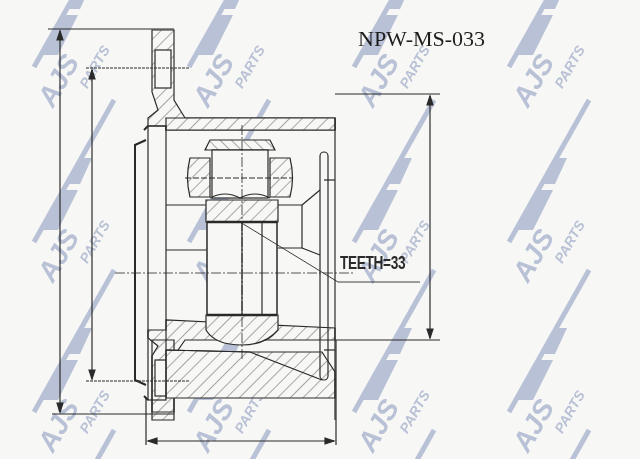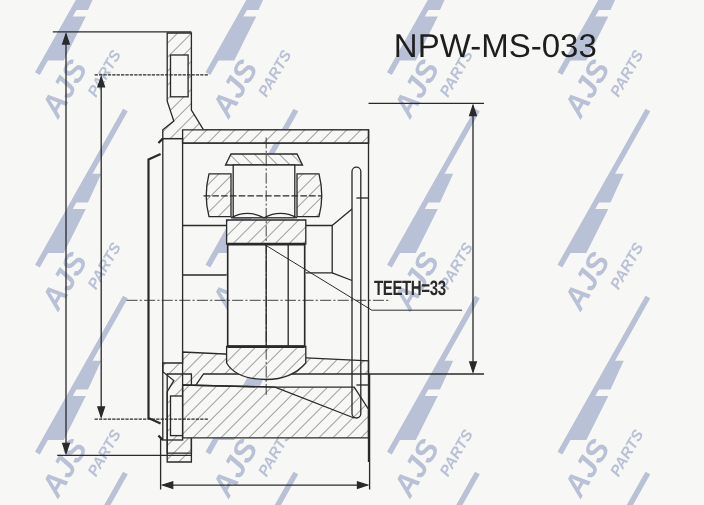--- a/index.html
+++ b/index.html
@@ -1,19 +1,19 @@
 <!DOCTYPE html>
 <html><head>
 <meta charset="utf-8">
 <style>
   html, body { margin: 0; padding: 0; }
   body { width: 640px; height: 459px; overflow: hidden; background: #f7f7f5; font-family: "Liberation Sans", sans-serif; }
   #canvas { position: relative; width: 640px; height: 459px; }
   svg { position: absolute; left: 0; top: 0; }
-  .title { position: absolute; left: 358px; top: 26px; font-family: Liberation Sans, sans-serif; font-size: 30px; color: #1e1e1e; letter-spacing: 0px; }
+  .title { position: absolute; left: 358px; top: 26px; font-family: Liberation Serif, serif; font-size: 22px; color: #1e1e1e; letter-spacing: 0px; }
   .teeth { position: absolute; left: 340px; top: 252px; font-family: "Liberation Sans", sans-serif; font-size: 19px; font-weight: bold; color: #2a2a2a; transform: scaleX(0.72); transform-origin: left top; letter-spacing: -0.5px; }
 </style>
 </head>
 <body>
 
 <div id="canvas">
 
   <svg width="640" height="459">
     <defs>
       <g id="wm">

